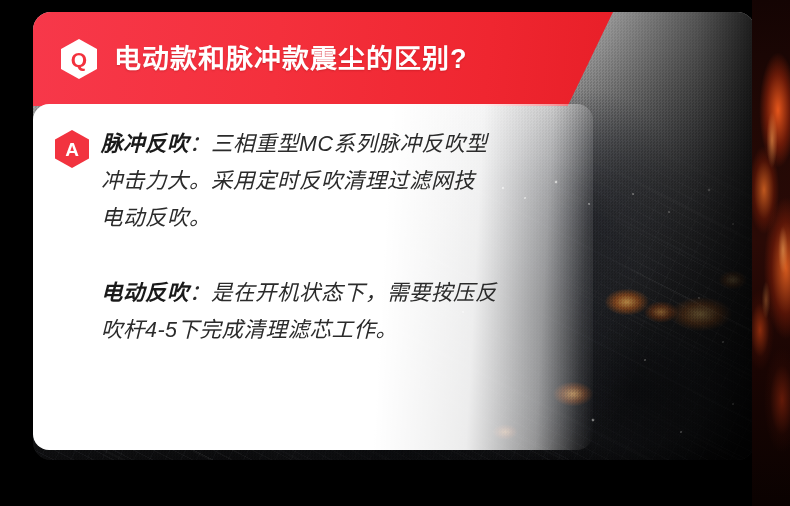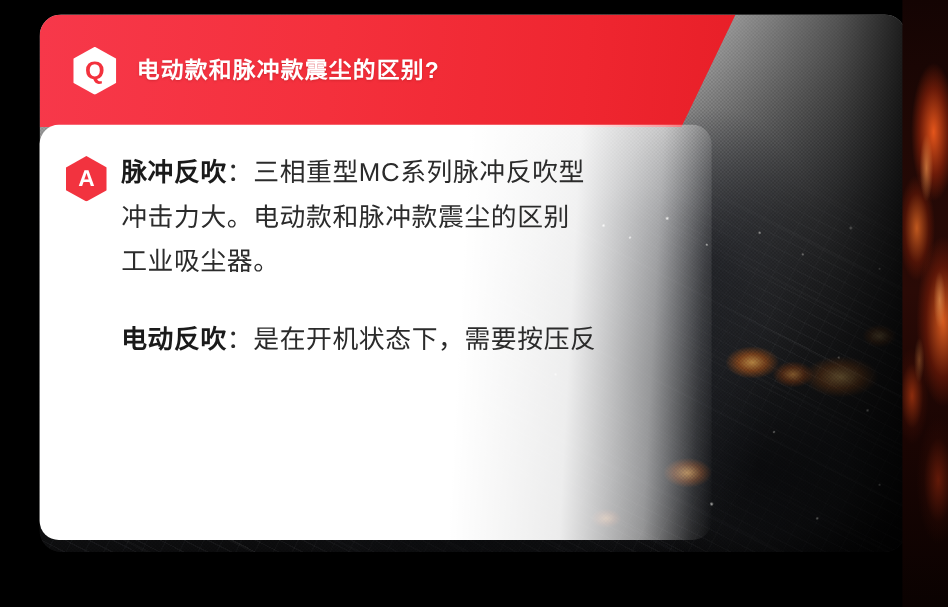--- a/index.html
+++ b/index.html
@@ -131,21 +131,21 @@
     -webkit-clip-path:polygon(50% 0%,100% 25%,100% 75%,50% 100%,0% 75%,0% 25%);
             clip-path:polygon(50% 0%,100% 25%,100% 75%,50% 100%,0% 75%,0% 25%);
   }
   .hex-q{background:#ffffff;}
   .hex-q .hex-letter{color:#f3313d;font-size:21px;font-weight:bold;line-height:1;}
   .hex-a{background:#f2333f;width:34px;height:38px;}
   .hex-a .hex-letter{color:#ffffff;font-size:19px;font-weight:bold;line-height:1;}
   .hex-letter{font-family:"Liberation Sans","DejaVu Sans",sans-serif;letter-spacing:0;}
 
   .header-title{
-    color:#ffffff;font-size:19px;font-weight:bold;letter-spacing:1px;
+    color:#ffffff;font-size:27px;font-weight:bold;letter-spacing:1px;
     white-space:nowrap;line-height:1;
     text-shadow:0 1px 2px rgba(120,0,8,.25);
   }
 
   
   .answer-card{
     position:absolute;left:33px;top:104px;width:560px;height:346px;
     border-radius:16px;
     background:linear-gradient(93deg,
       rgba(255,255,255,1) 0%,
@@ -156,25 +156,25 @@
       rgba(255,255,255,0) 100%);
   }
   .answer-inner{
     position:absolute;left:22px;top:22px;right:0;
     display:flex;gap:12px;align-items:flex-start;
   }
   .answer-body{flex:1 1 auto;min-width:0;}
 
   .para{
     font-size:21.5px;line-height:37px;color:#2b2b2b;
-    letter-spacing:.5px;white-space:nowrap;
+    letter-spacing:.5px;white-space:nowrap;font-style:italic;
   }
   .para .lead{font-weight:bold;color:#1a1a1a;}
   .para.first{margin-top:0;}
-  .para.second{margin-top:28px;}
+  .para.second{margin-top:38px;}
   .para-line{display:block;}
 
   .badge-slot{padding-top:4px;}
 </style>
 </head>
 <body>
 
 <div id="stage">
 
   <div class="photo-panel">
@@ -204,25 +204,26 @@
       <div class="badge-slot">
         <div class="hex hex-a">
           <span class="hex-letter">A</span>
         </div>
       </div>
 
       <div class="answer-body">
 
         <div class="para first">
           <span class="para-line"><span class="lead">脉冲反吹</span><span>：</span><span>三相重型MC系列脉冲反吹型</span></span>
-          <span class="para-line">冲击力大。电动款和脉冲款震尘的区别</span>
-          <span class="para-line">工业吸尘器。</span>
+          <span class="para-line">冲击力大。采用定时反吹清理过滤网技</span>
+          <span class="para-line">电动反吹。</span>
         </div>
 
         <div class="para second">
           <span class="para-line"><span class="lead">电动反吹</span><span>：</span><span>是在开机状态下，需要按压反</span></span>
+          <span class="para-line">吹杆4-5下完成清理滤芯工作。</span>
         </div>
 
       </div>
     </div>
   </div>
 
 </div>
 
 </body></html>

